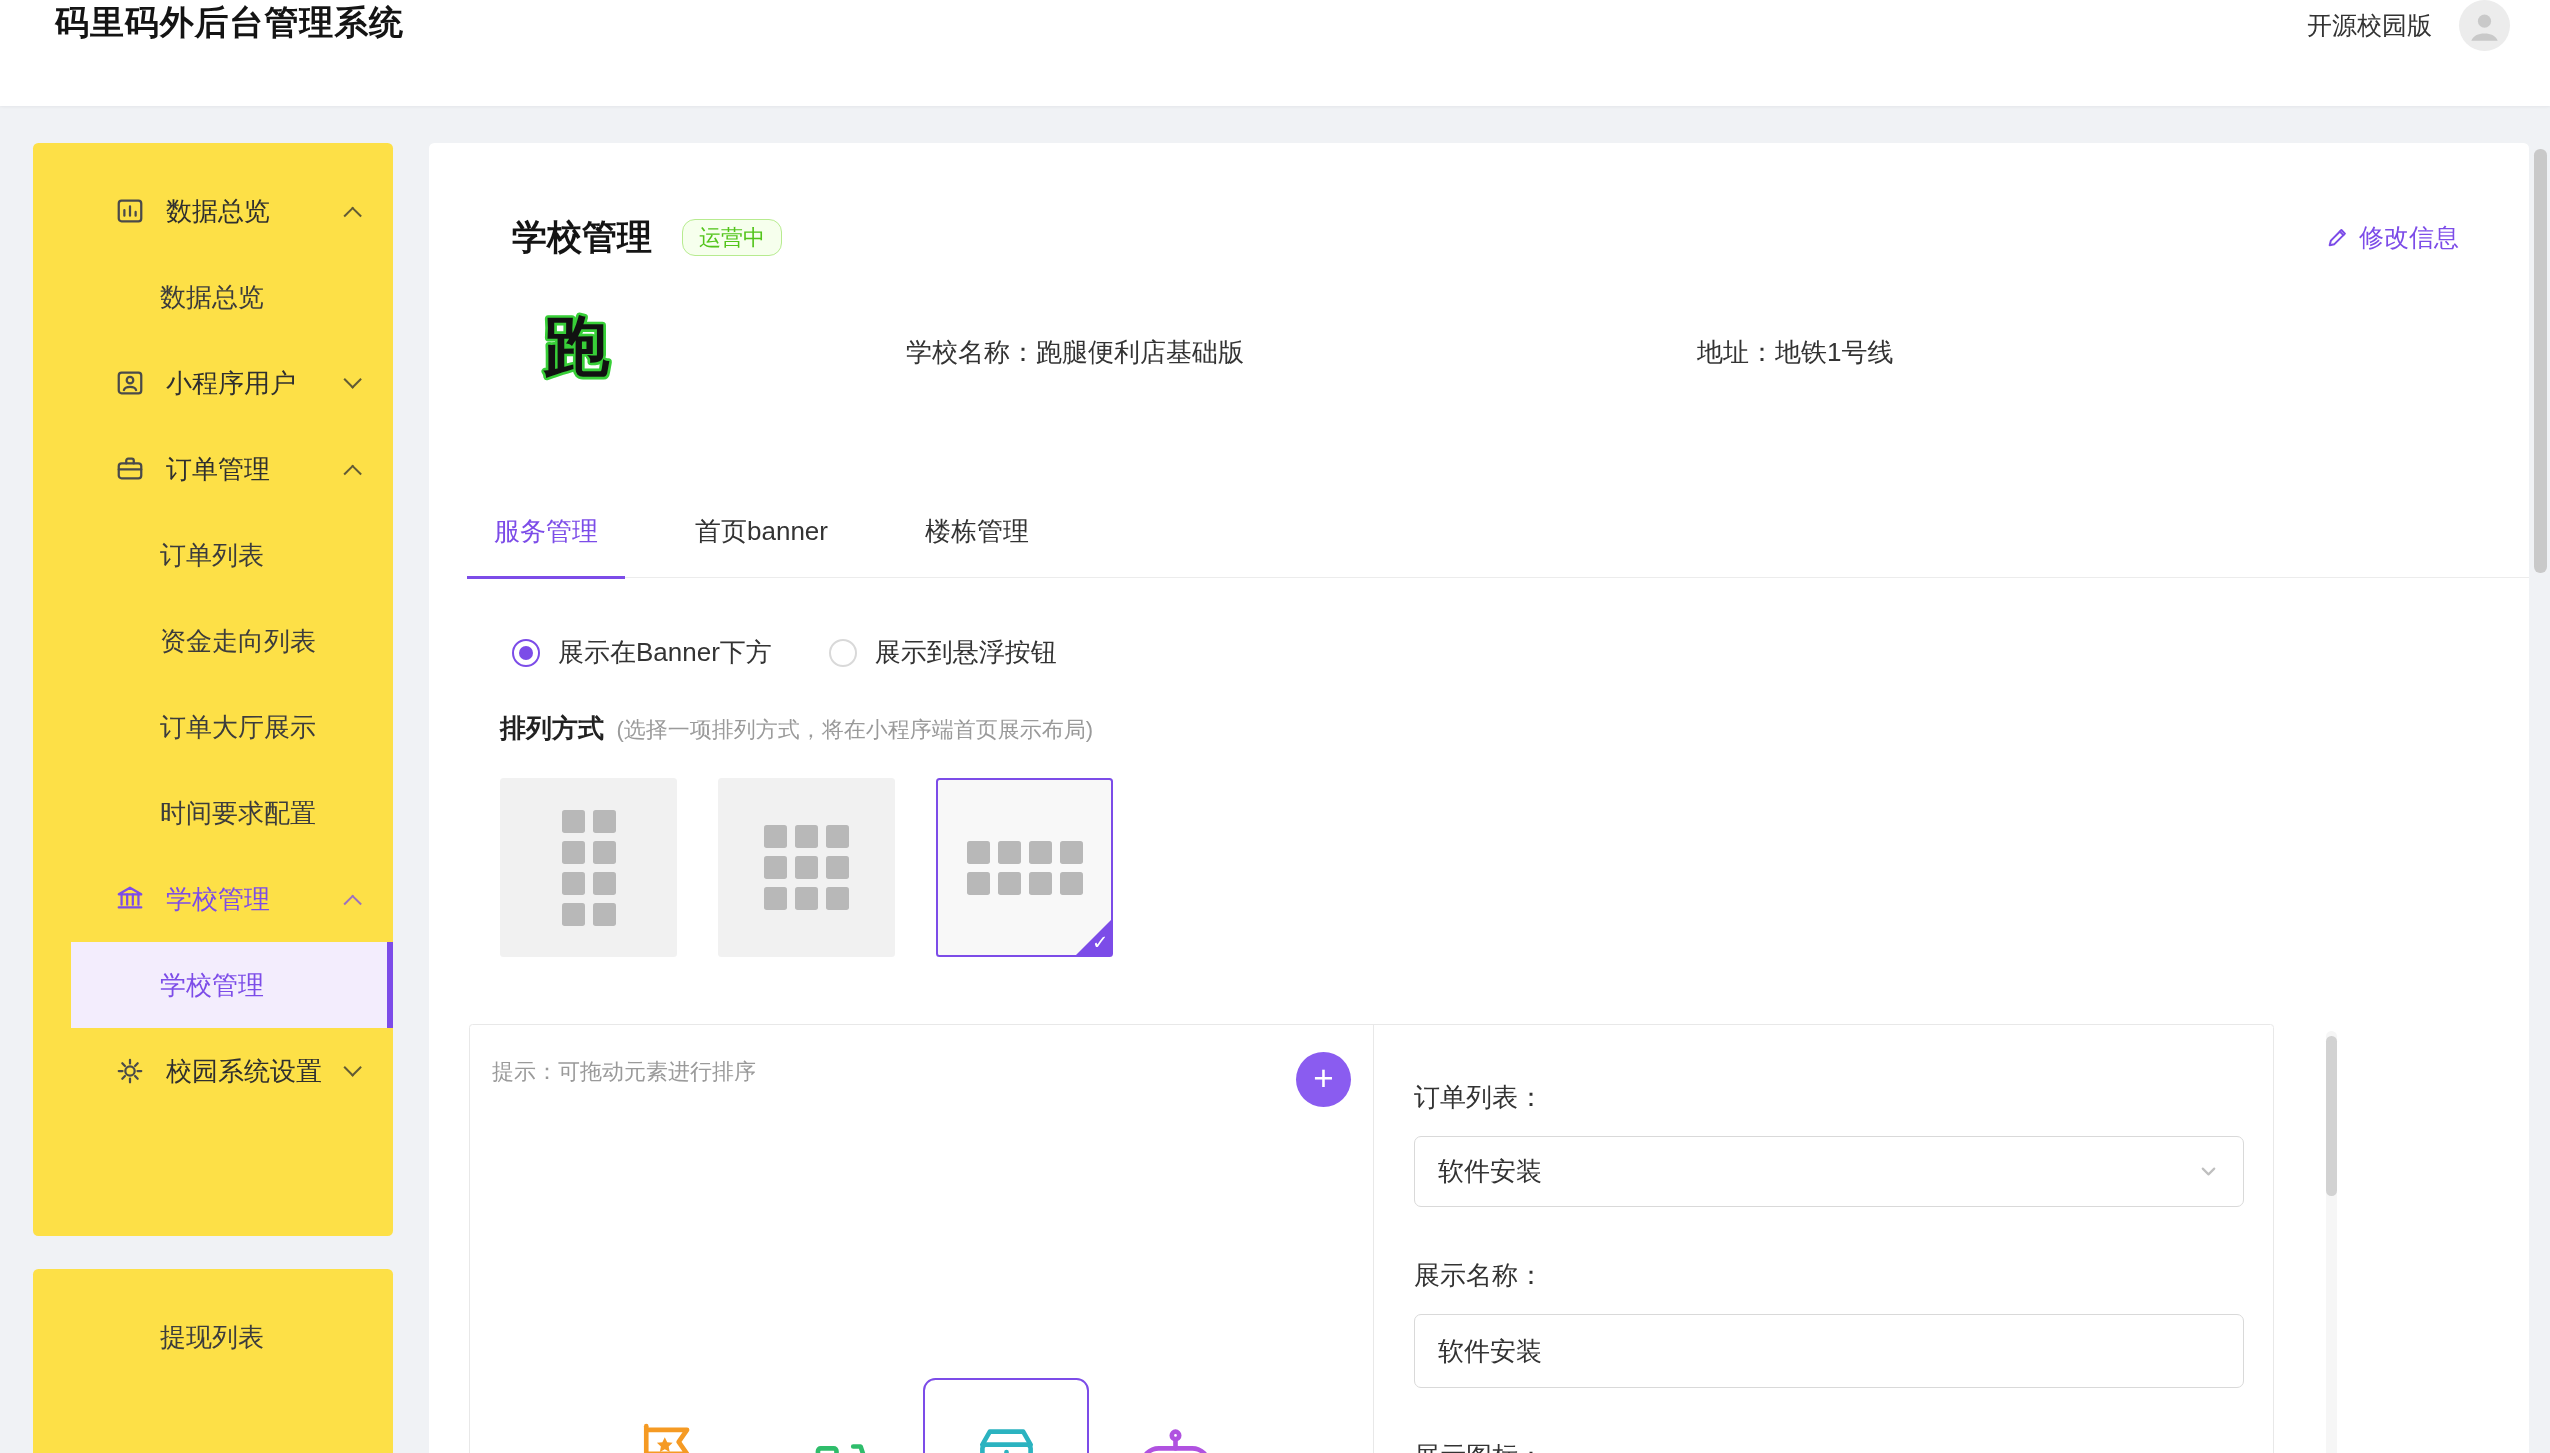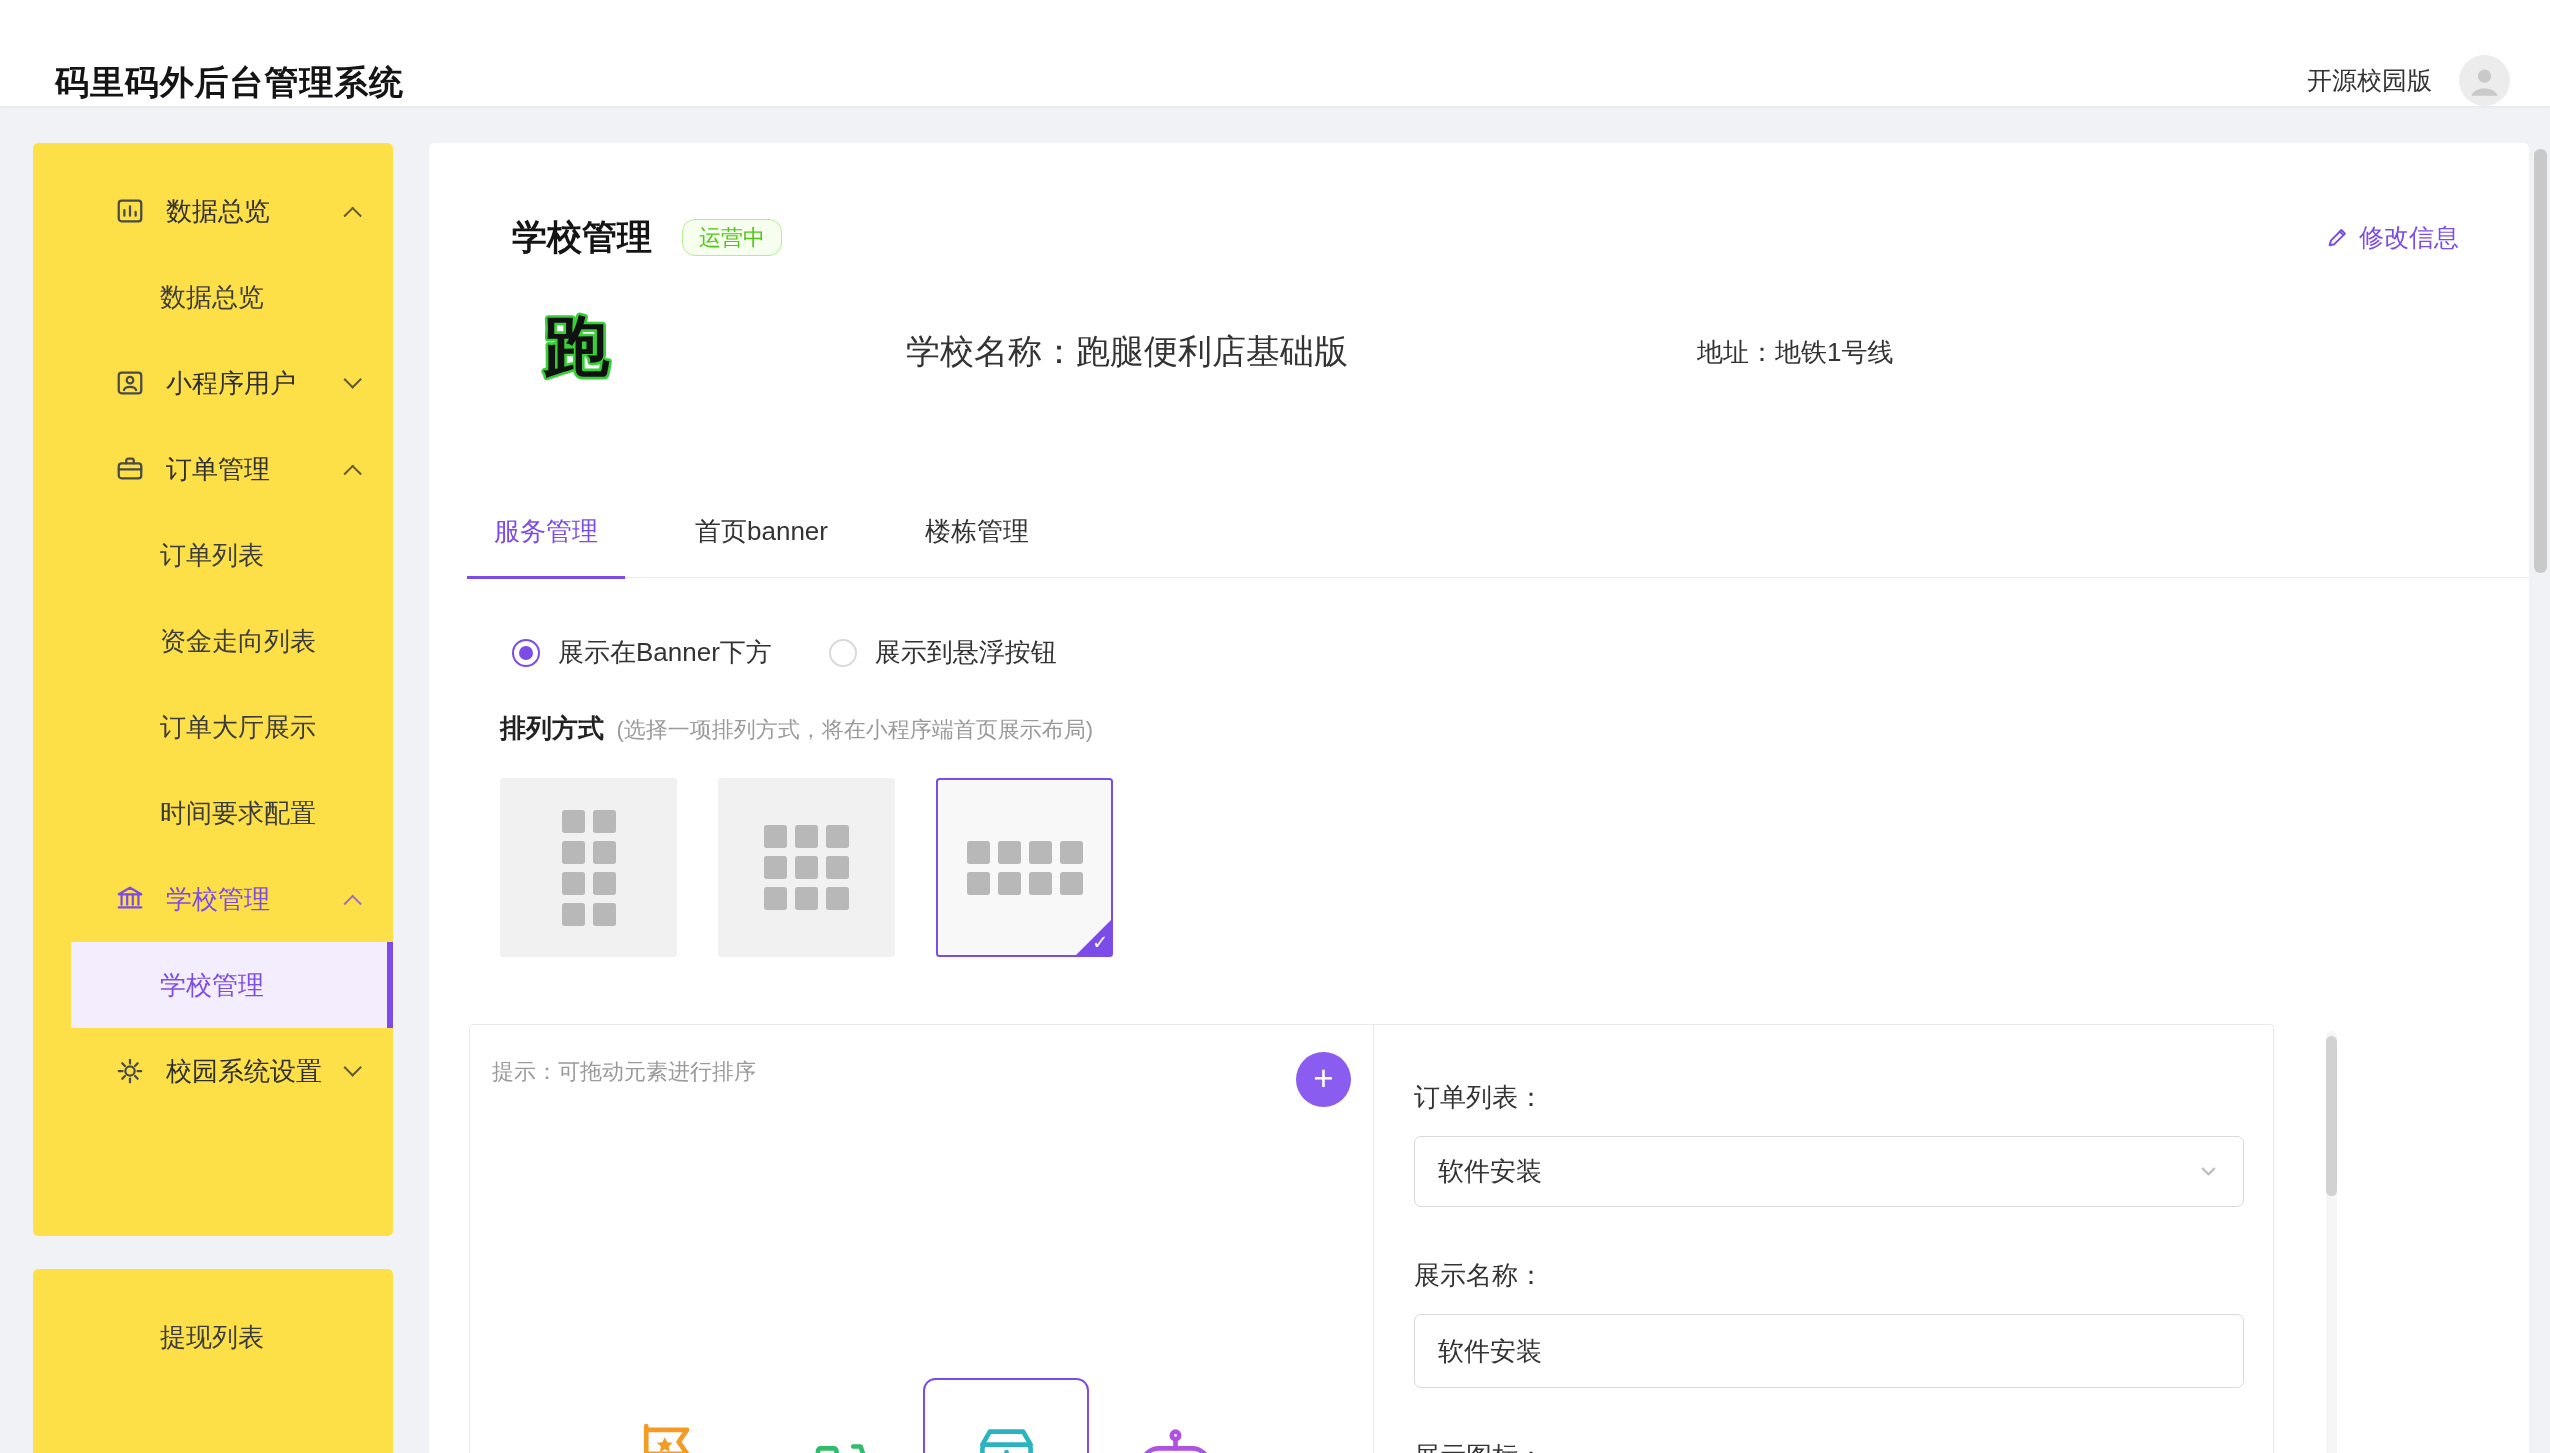--- a/index.html
+++ b/index.html
@@ -2,21 +2,21 @@
 <html style="font-size:14px"><head>
 <meta charset="utf-8">
 <style>
   * { box-sizing: border-box; margin: 0; padding: 0; }
   html,body { margin:0; }
   body { font-family: "Liberation Sans", sans-serif; }
   .page { position:relative; width:2550px; height:1454px; background:#f0f2f5; overflow:hidden; color:#333; }
 
   
   .header { position:absolute; left:0; top:0; right:0; height:106px; background:#fff;
-            display:flex; align-items:flex-end; padding:0 40px 0 55px; z-index:6;
+            display:flex; align-items:flex-start; padding:0 40px 0 55px; z-index:6;
             box-shadow:0 0.9px 3.5px rgba(0,21,41,.08); }
   .header-title { font-size:34px; font-weight:bold; color:#141414; letter-spacing:0.9px; }
   .header-right { margin-left:auto; display:flex; align-items:center; gap:27px; }
   .edition { font-size:25px; color:#333; }
   .avatar { width:51px; height:51px; border-radius:50%; background:#ececec; overflow:hidden;
             display:flex; align-items:center; justify-content:center; cursor:pointer; }
 
   
   .sidebar { position:absolute; left:33px; top:143px; width:360px; }
   .side-card { background:#fde047; border-radius:5.3px; overflow:hidden;padding-left:38px; }
@@ -44,21 +44,21 @@
   .page-title { font-size:35px; font-weight:bold; color:#141414; }
   .badge { margin-left:30px; font-size:22px; color:#52c41a; border:1.8px solid #b7eb8f;
            background:#f6ffed; padding:6.2px 16px; border-radius:13px; line-height:1; }
   .edit-link { margin-left:auto; color:#7c4ce8; font-size:25px; display:flex; align-items:center; gap:9px; cursor:pointer; }
   .edit-link svg { width:25px; height:25px; }
 
   .info-row { position:relative; height:99px; margin-top:41px; }
   .logo { position:absolute; left:103px; top:-1.8px; width:89px; height:89px; }
   .logo text { font-size:74px; font-weight:bold; fill:#111; stroke:#38cf38; stroke-width:6px;
                paint-order:stroke; stroke-linejoin:round; font-family:"Liberation Sans",sans-serif; }
-  .info-name { position:absolute; left:477px; top:50%; transform:translateY(-50%); font-size:34px; }
+  .info-name { position:absolute; left:477px; top:50%; transform:translateY(-50%); font-size:26px; }
   .info-address { position:absolute; left:1268px; top:50%; transform:translateY(-50%); font-size:26px; }
 
   .tabs-row { margin:67px 0 0 38px; border-bottom:1.8px solid #ececec; display:flex; }
   .tab { font-size:26px; color:#333; padding:0 27px 27px; margin-right:43px; cursor:pointer;margin-top:46px; }
   .tab.active { color:#7c4ce8; border-bottom:3.5px solid #7c4ce8; margin-bottom:-1.8px; }
 
   .radio-row { margin:57px 0 0 83px; display:flex; align-items:center; font-size:26px; }
   .radio-opt { display:flex; align-items:center; gap:18px; cursor:pointer; }
   .radio-opt + .radio-opt { margin-left:57px; }
   .radio { width:28px; height:28px; border-radius:50%; border:2.7px solid #d9d9d9; background:#fff;

